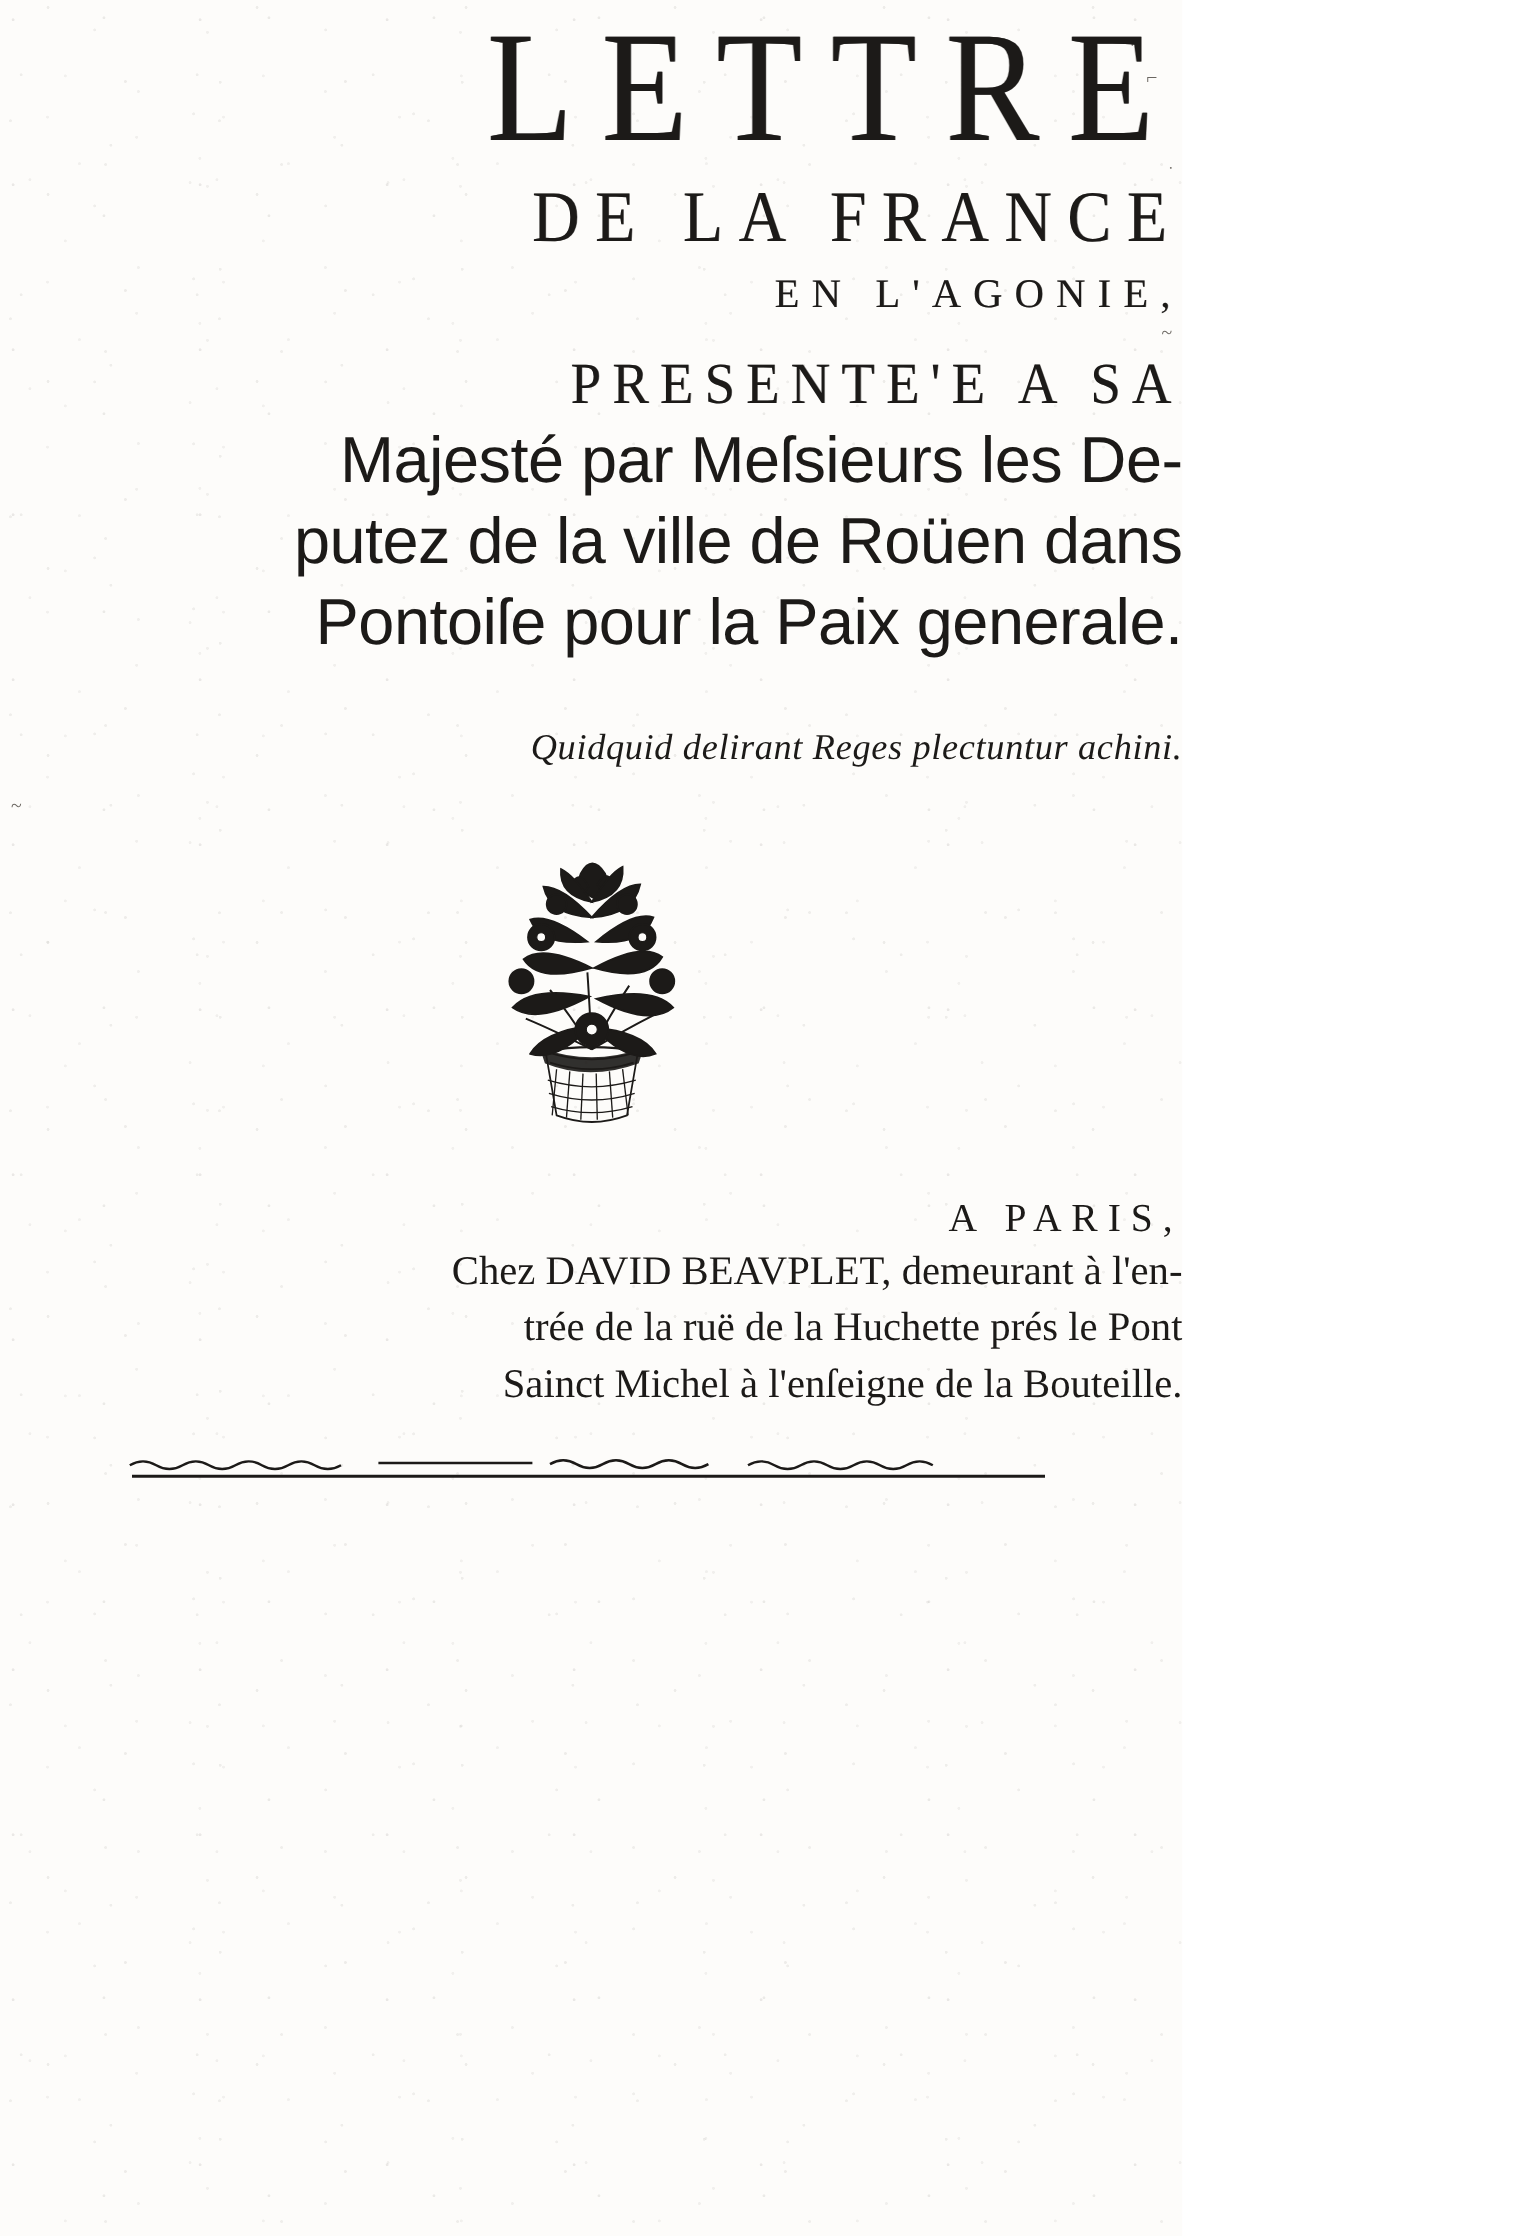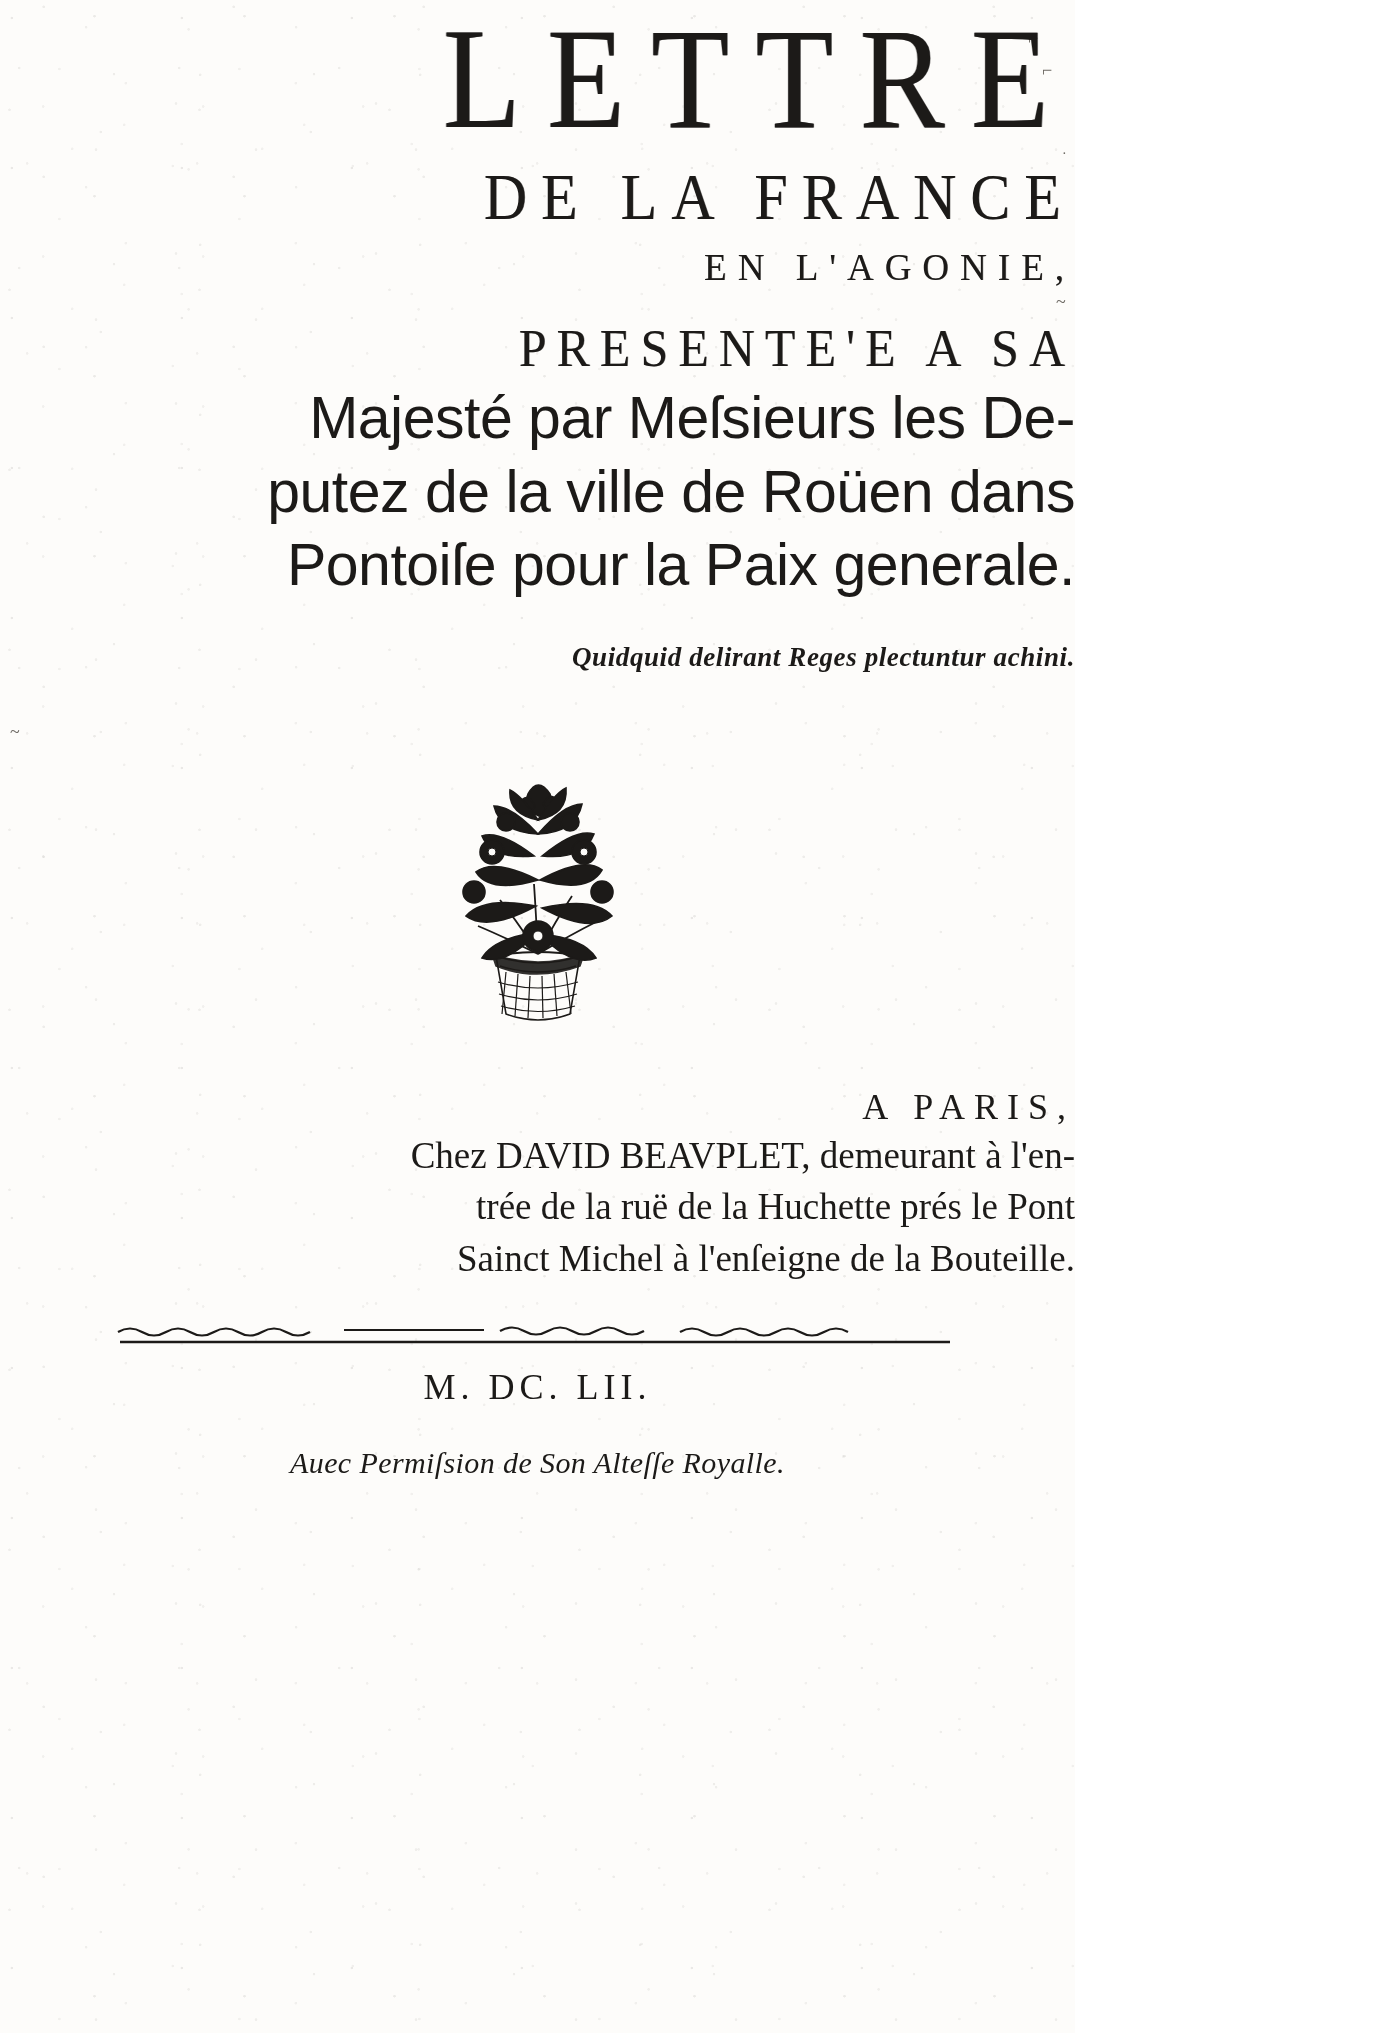--- a/index.html
+++ b/index.html
@@ -112,25 +112,24 @@
     font-family: Liberation Sans, sans-serif;
     font-size: 59px;
     line-height: 1.22;
     letter-spacing: -0.5px;
     margin-top: 6px;
   }
   .line-italic-2 { margin-top: 2px; }
   .line-italic-3 { margin-top: 2px; padding-left: 24px; }
 
   .line-epigraph {
-    margin-top: 40px;
+    margin-top: 60px;
     font-style: italic;
-    font-size: 27px;
+    font-size: 33px;
     letter-spacing: 0.6px;
-    font-weight: bold;
   }
 
   
   .ornament-wrap {
     position: absolute;
     top: 760px;
     left: 0;
     width: 1075px;
     display: flex;
     justify-content: center;
@@ -306,20 +305,16 @@
       <g stroke="#1c1a18" fill="none" stroke-width="2.2">
         <path d="M10 14 q12 -7 24 0 q12 7 24 0 q12 -7 24 0 q12 7 24 0 q12 -7 24 0 q12 7 24 0 q12 -7 24 0 q12 7 24 0"></path>
         <path d="M236 12 h140"></path>
         <path d="M392 13 q12 -7 24 0 q12 7 24 0 q12 -7 24 0 q12 7 24 0 q12 -7 24 0 q12 7 24 0"></path>
         <path d="M572 14 q12 -7 24 0 q12 7 24 0 q12 -7 24 0 q12 7 24 0 q12 -7 24 0 q12 7 24 0 q12 -7 24 0"></path>
         <path d="M12 24 h830" stroke-width="2.6"></path>
       </g>
     </svg>
   </div>
 
-  <div class="colophon">
-    <div class="ink date-line">M. DC. LII.</div>
-    <div class="ink permission-line">Auec Permiſsion de Son Alteſſe Royalle.</div>
-  </div>
 
 </div>
 
 <div class="blank-right"></div>
 
 </body></html>

